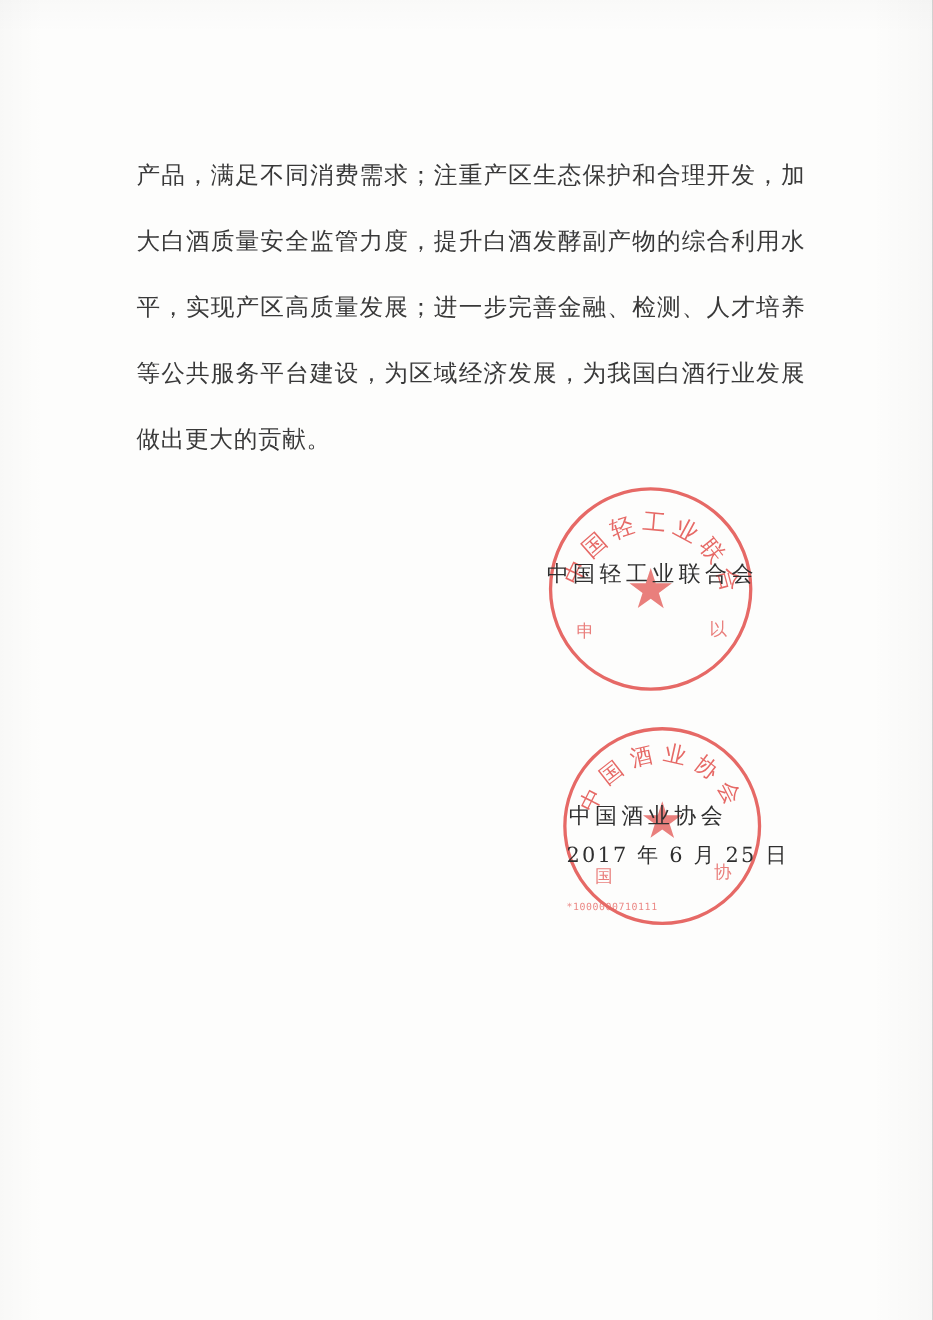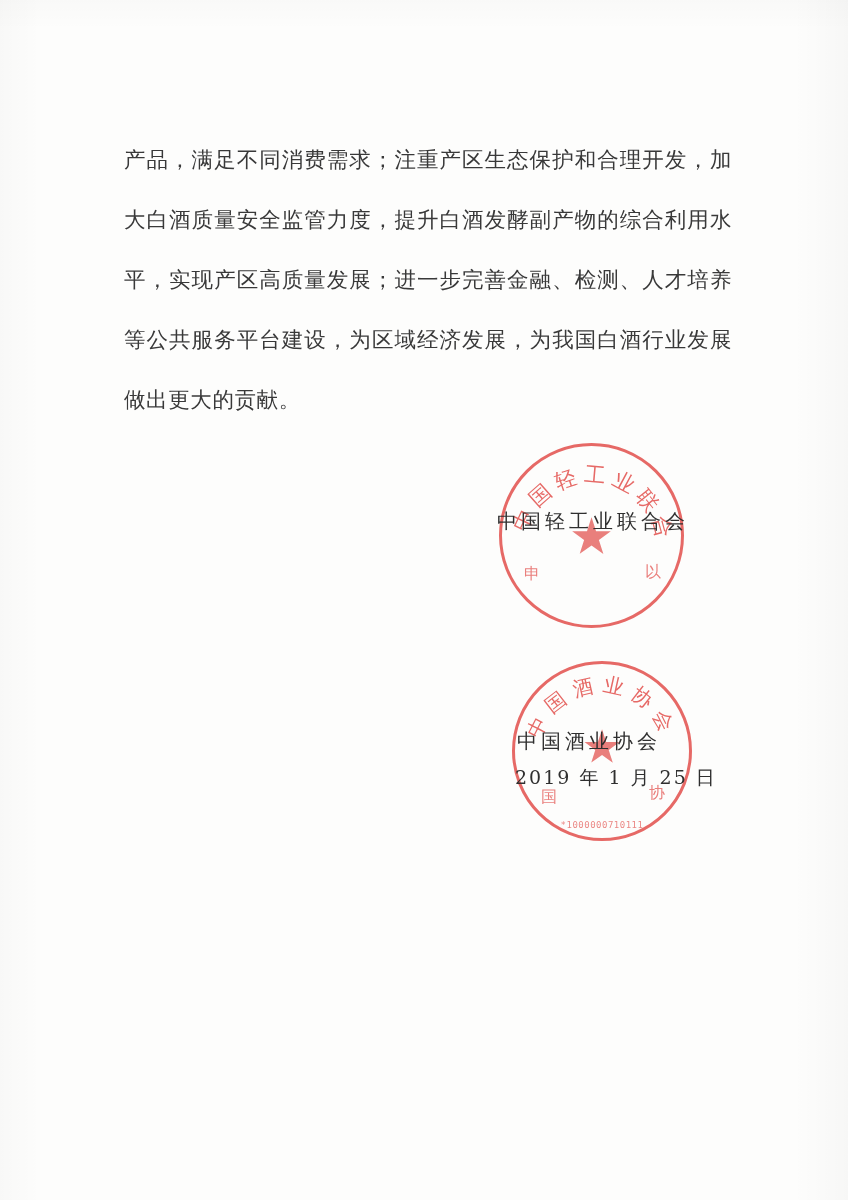--- a/index.html
+++ b/index.html
@@ -96,21 +96,20 @@
     font-size: 44px;
     line-height: 1;
     opacity: 0.85;
   }
   .seal-2 .seal-star { font-size: 40px; top: 47%; }
   .seal-bottom-text {
     position: absolute;
     left: 0;
     right: 0;
     bottom: 8px;
-    text-align: center;
     color: #e0403c;
     font-size: 9px;
     letter-spacing: 0.5px;
     font-family: "DejaVu Sans Mono", "Liberation Mono", monospace;
     opacity: 0.8;
   }
   .seal-side {
     position: absolute;
     color: #e0403c;
     font-size: 16px;
@@ -156,15 +155,15 @@
       <span class="seal-star">★</span>
       <span class="seal-side left">国</span>
       <span class="seal-side right">协</span>
       <span class="seal-bottom-text">*1000000710111</span>
     </div>
 
     <div class="sig-line sig-org1">中国轻工业联合会</div>
 
     <div class="sig-line sig-org2">中国酒业协会</div>
 
-    <div class="sig-line sig-date">2019 年 1 月 25 日</div>
+    <div class="sig-line sig-date">2017 年 6 月 25 日</div>
   </div>
 </div>
 
 </body></html>

